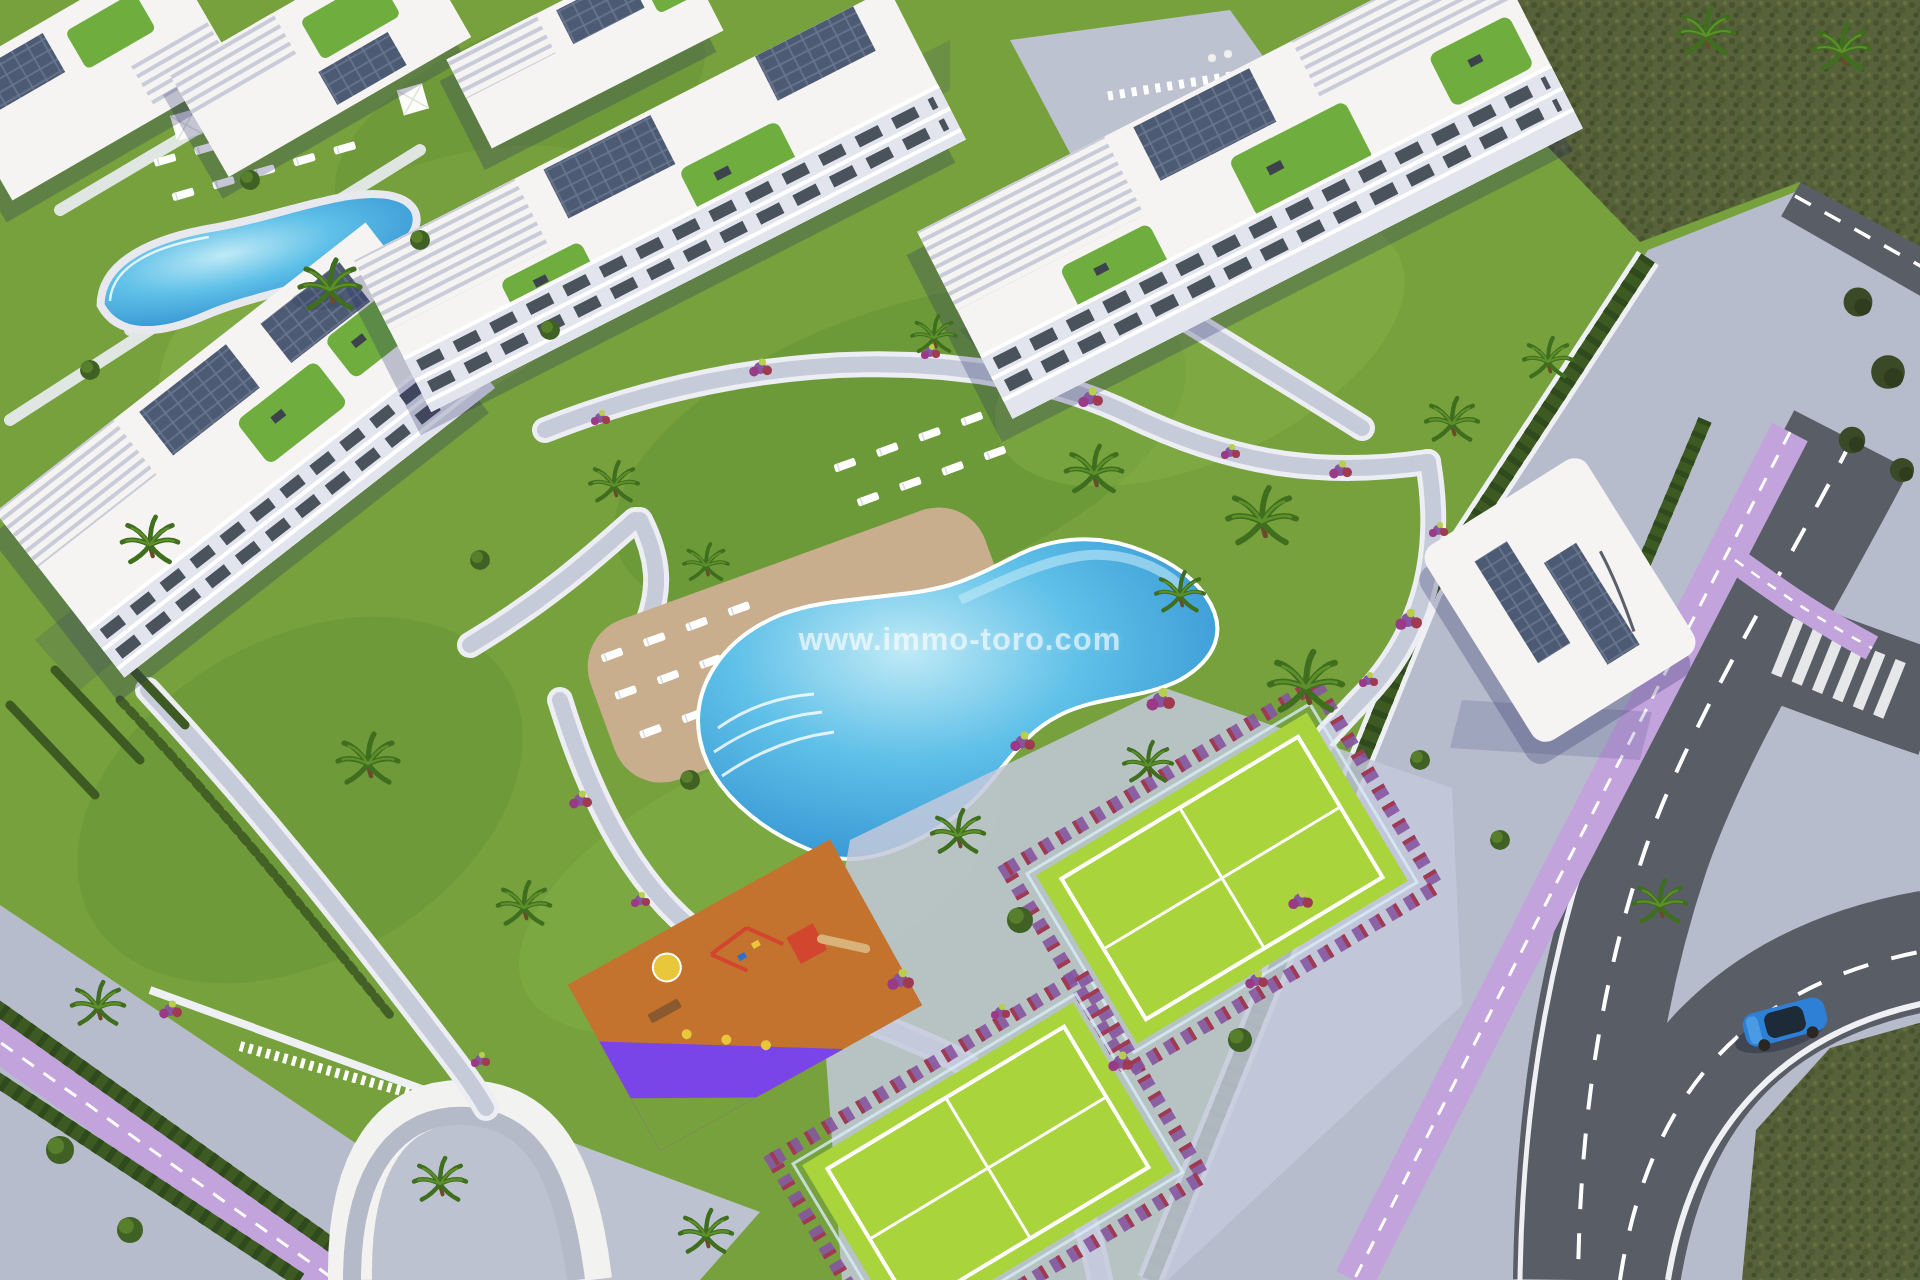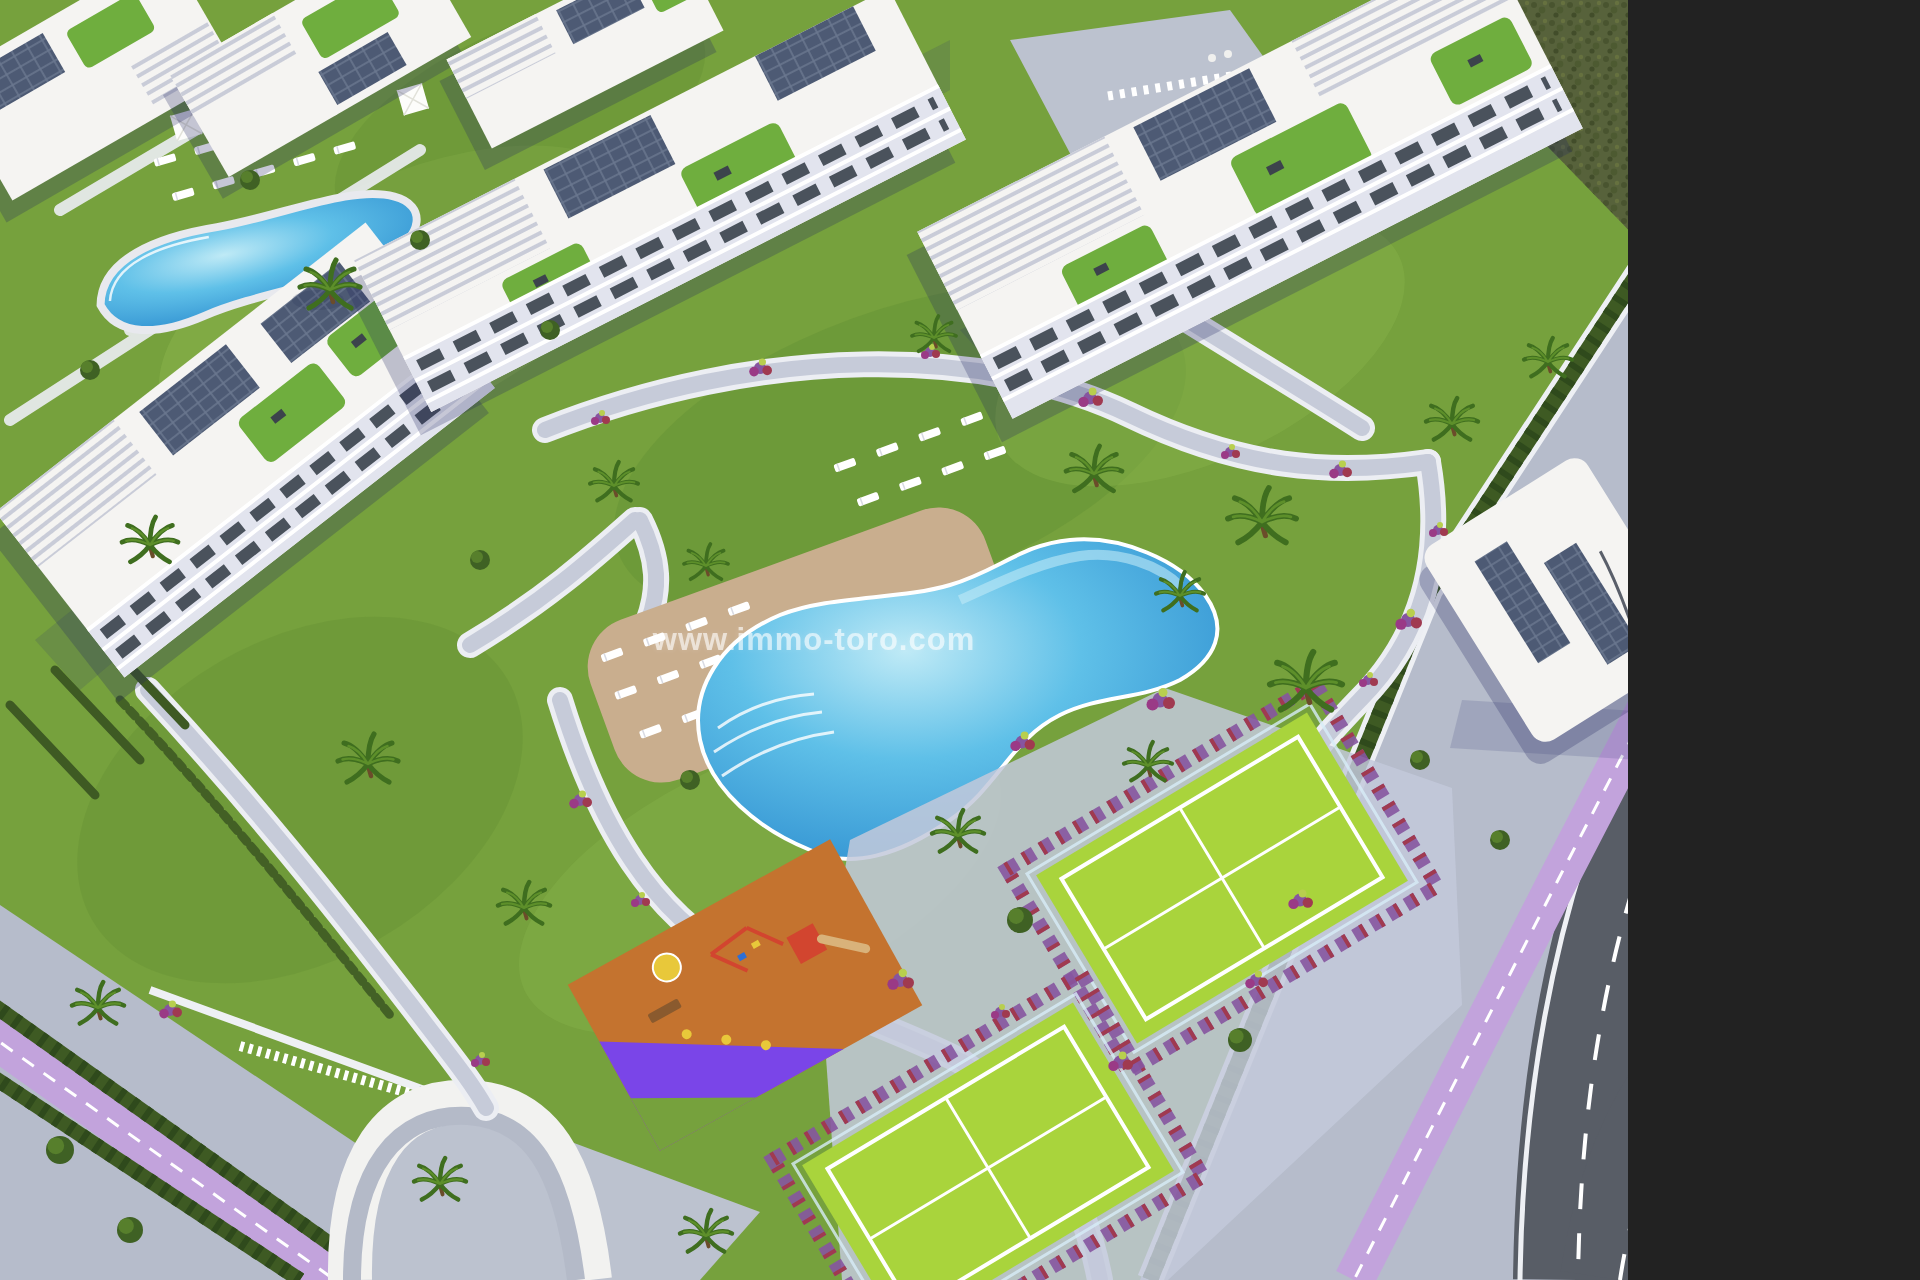--- a/index.html
+++ b/index.html
@@ -1,16 +1,16 @@
 <!DOCTYPE html>
 <html style="--lawn: #76a13d; --lawnLight: #8ab44c; --lawnDark: #5f8c33; --court: #a9d43c; --poolDeep: #2f8fd0; --pool: #4ab0e0; --poolLight: #bfeaf6; --path: #c6cbd9; --plaza: #bcc2cf; --pale: #b6bccb; --asphalt: #585d66; --bike: #c2a3dc; --building: #f5f4f2; --facade: #e2e4ee; --window: #4a525c; --solar: #4d5a74; --pergola: #c9ccd8; --deck: #c9ae8e; --roofGreen: #6fae3e; --hedge: #3e5a23; --hedgeDark: #2f4a1c; --palm: #4c7a28; --flowerPurple: #8655a0; --flowerRed: #a03a50; --hill: #57623b; --hillDark: #49542f; --playOrange: #c4732f; --playViolet: #7a45e8; --equipRed: #d2452f; --equipYellow: #e8c83a; --carBlue: #2e7fd6; --shadow: rgba(35,40,95,0.26);"><head>
 <meta charset="utf-8">
 <style>
   html,body{margin:0;padding:0;background:#222;}
-  .canvas{position:relative;width:1628px;height:1280px;overflow:hidden;
+  .canvas{position:relative;width:1920px;height:1280px;overflow:hidden;
           font-family:"Liberation Sans", sans-serif;background:var(--lawn);}
   svg{display:block;width:1920px;height:1280px;}
   
   .lawn{fill:var(--lawn);}           .lawnL{fill:var(--lawnLight);}      .lawnD{fill:var(--lawnDark);}
   .pale{fill:var(--pale);}           .plaza{fill:var(--plaza);}
   .asph{stroke:var(--asphalt);fill:none;}
   .bike{stroke:var(--bike);fill:none;}
   .dashW{stroke:#ffffff;fill:none;}
   .curb{stroke:#eef0f4;fill:none;}
   .hedge{stroke:var(--hedge);fill:none;}

